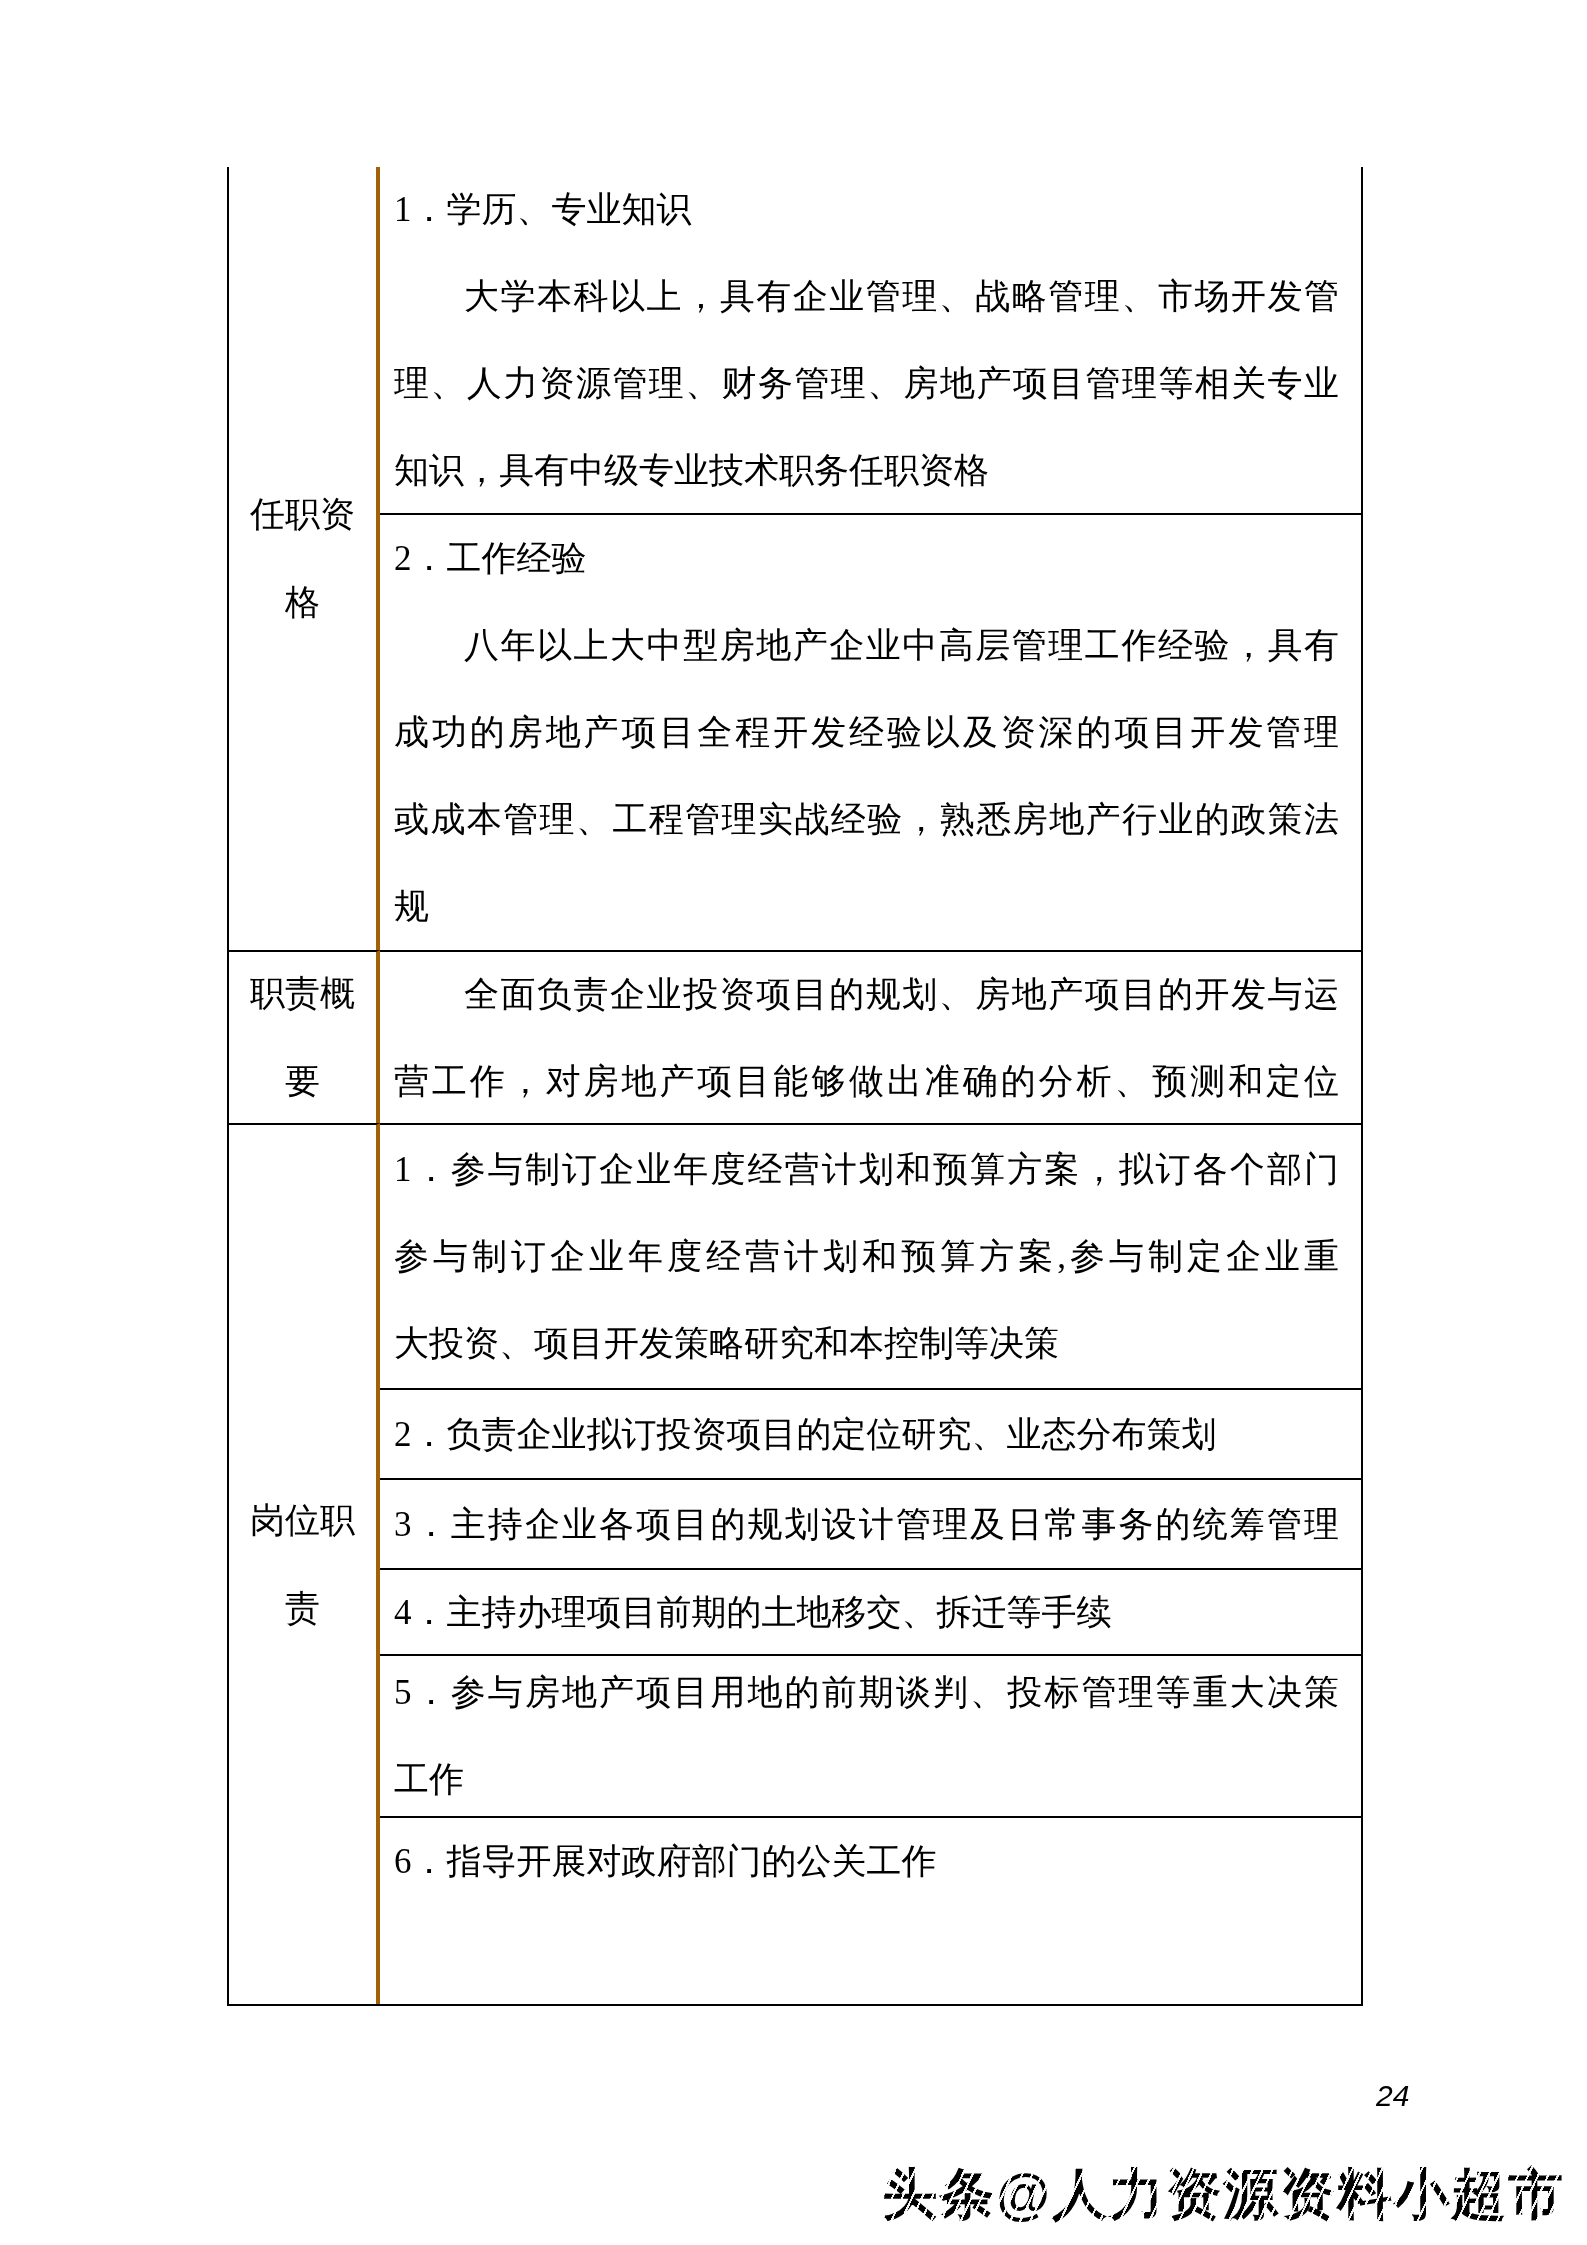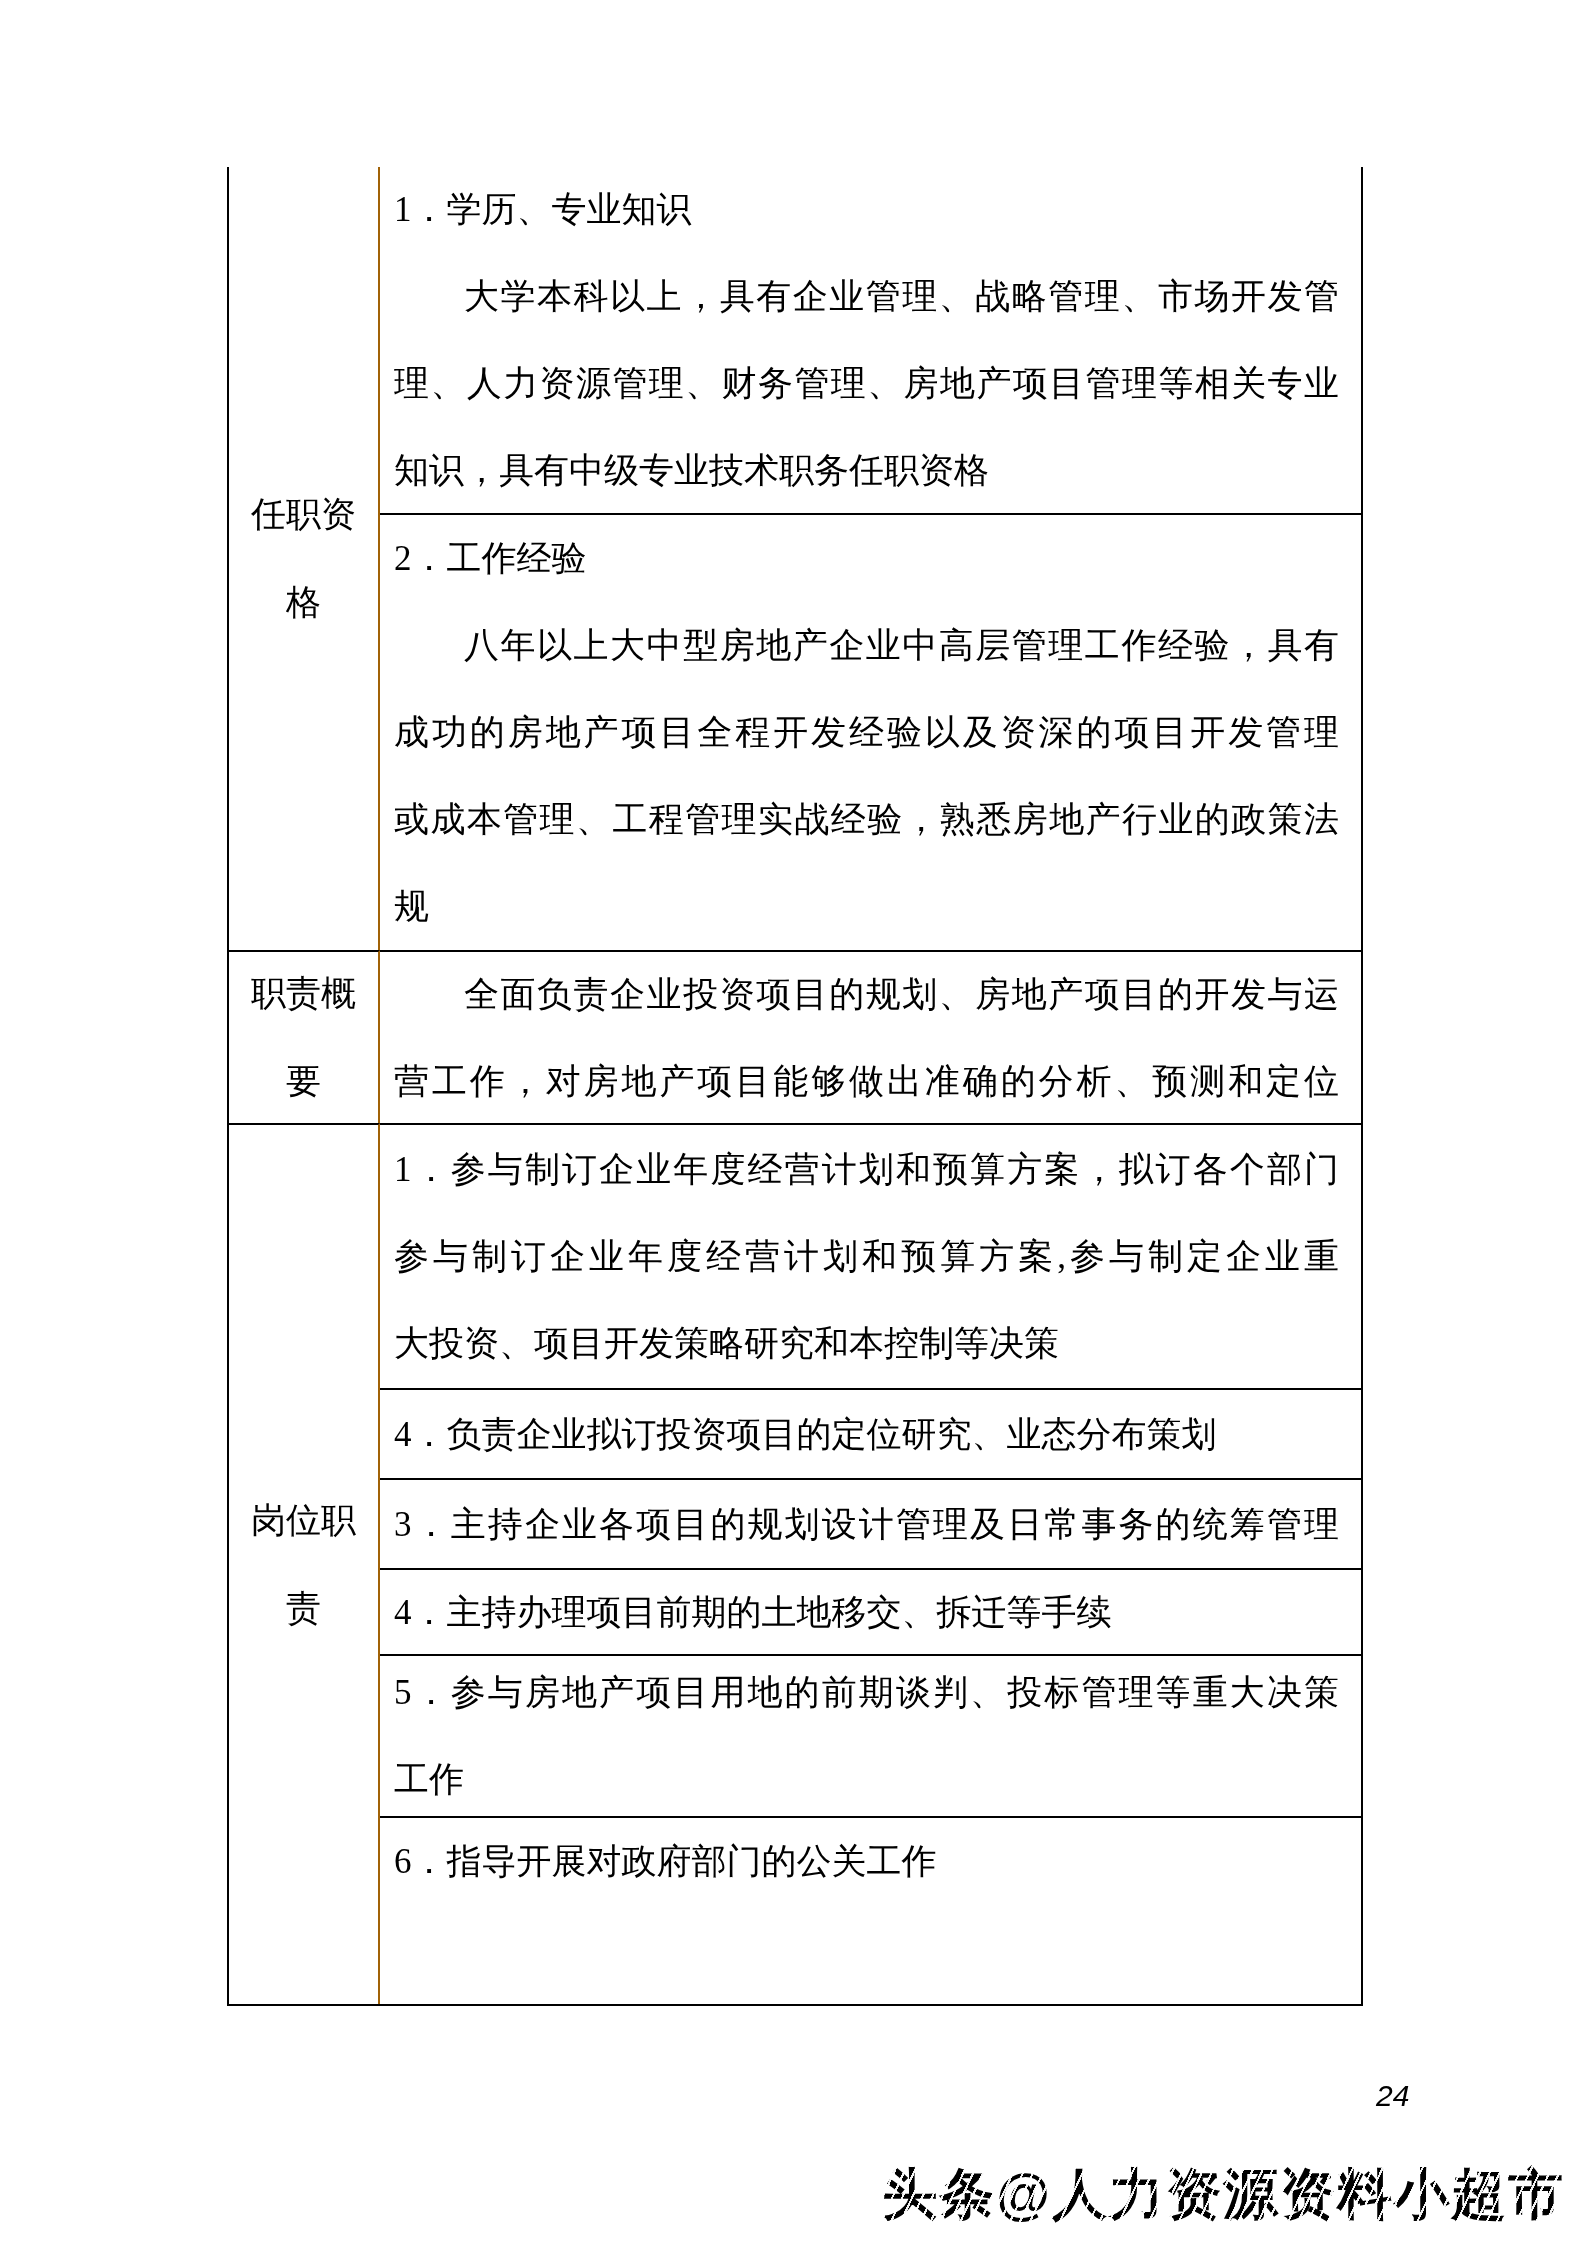--- a/index.html
+++ b/index.html
@@ -28,21 +28,21 @@
   }
   .cell {
     box-sizing:border-box;
     display:flex; flex-direction:column; justify-content:center;
     padding:0 22px 0 14px;
     overflow:hidden;
   }
   .cell.bt { border-top:2px solid #000; }
   .hcell {
     box-sizing:border-box;
-    border-right:2px solid #a16207;
+    border-right:4px solid #a16207;
     display:flex; flex-direction:column; justify-content:center;
     text-align:center;
     overflow:hidden;
     padding:0;
   }
   .hcell.bt { border-top:2px solid #000; }
   .ln { height:87px; line-height:87px; }
   .hcell .ln { height:88px; line-height:88px; }
   .jl { text-align:justify; text-align-last:justify; }
   .ind { padding-left:70px; }
@@ -122,21 +122,21 @@
       <div class="ln">责</div>
     </div>
 
     <div class="cell c-d1 bt">
       <div class="ln jl">1．参与制订企业年度经营计划和预算方案，拟订各个部门</div>
       <div class="ln jl">参与制订企业年度经营计划和预算方案,参与制定企业重</div>
       <div class="ln">大投资、项目开发策略研究和本控制等决策</div>
     </div>
 
     <div class="cell c-d2 bt">
-      <div class="ln">4．负责企业拟订投资项目的定位研究、业态分布策划</div>
+      <div class="ln">2．负责企业拟订投资项目的定位研究、业态分布策划</div>
     </div>
 
     <div class="cell c-d3 bt">
       <div class="ln jl">3．主持企业各项目的规划设计管理及日常事务的统筹管理</div>
     </div>
 
     <div class="cell c-d4 bt">
       <div class="ln">4．主持办理项目前期的土地移交、拆迁等手续</div>
     </div>
 

